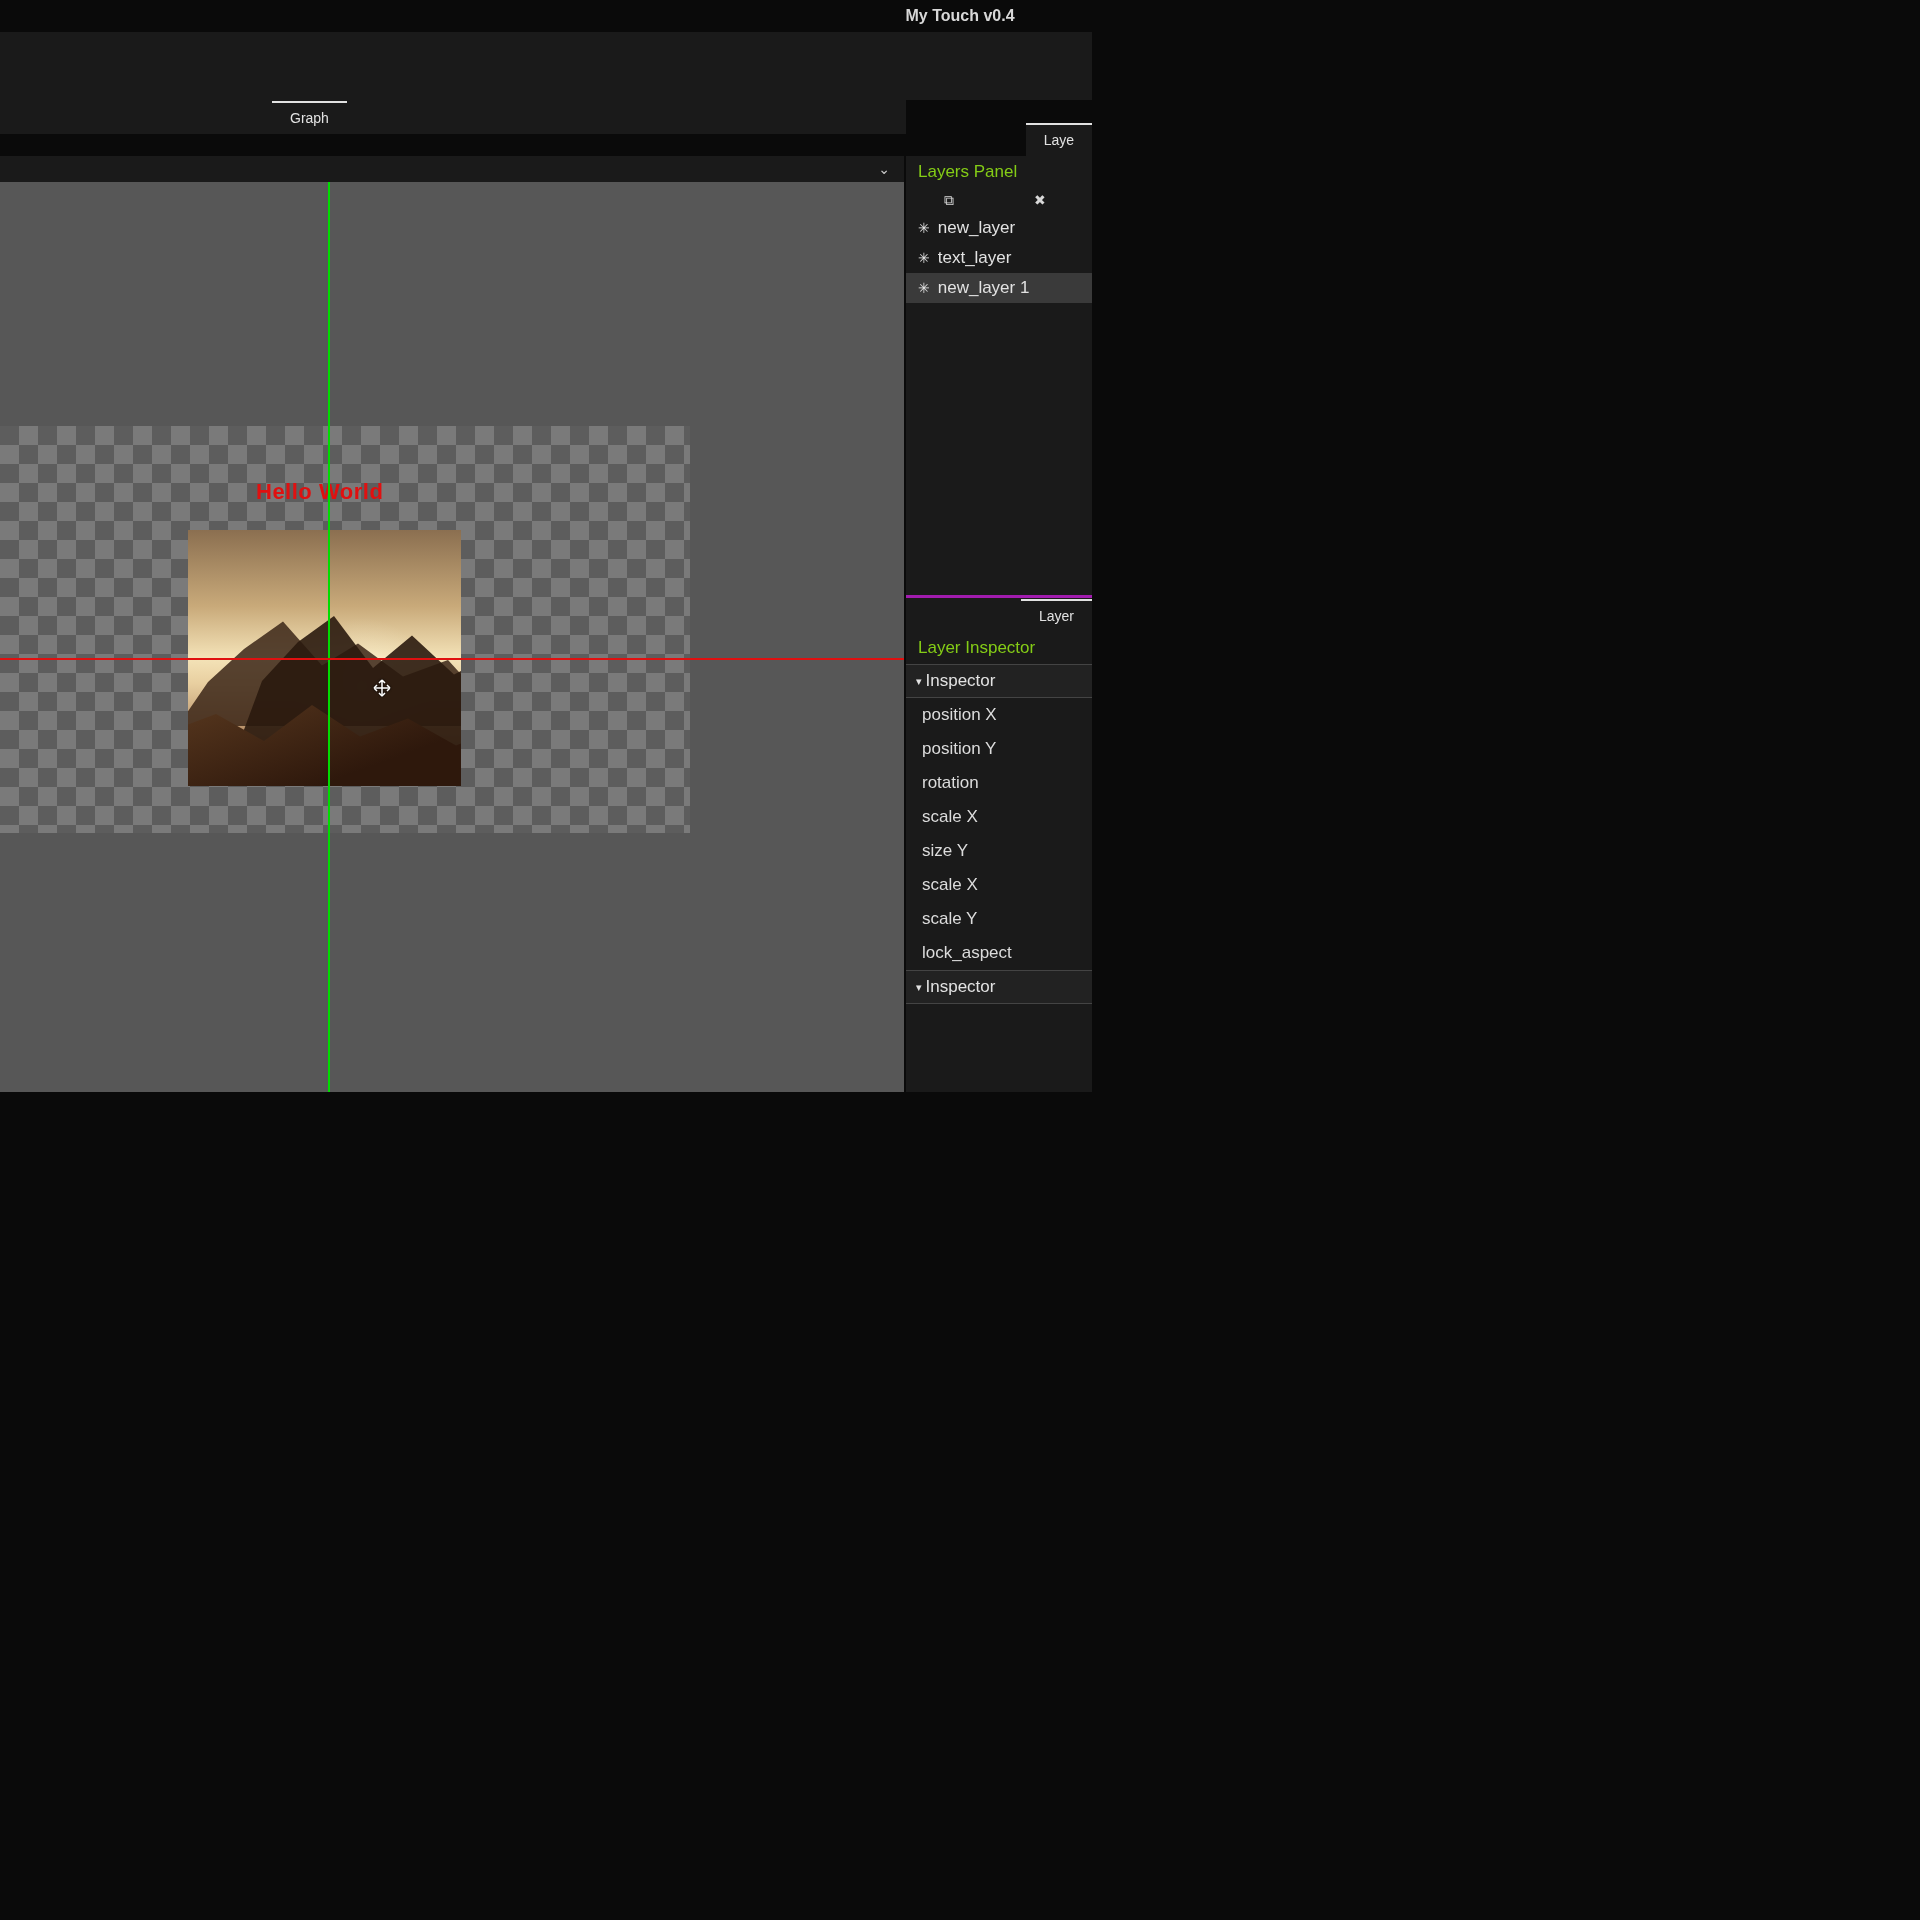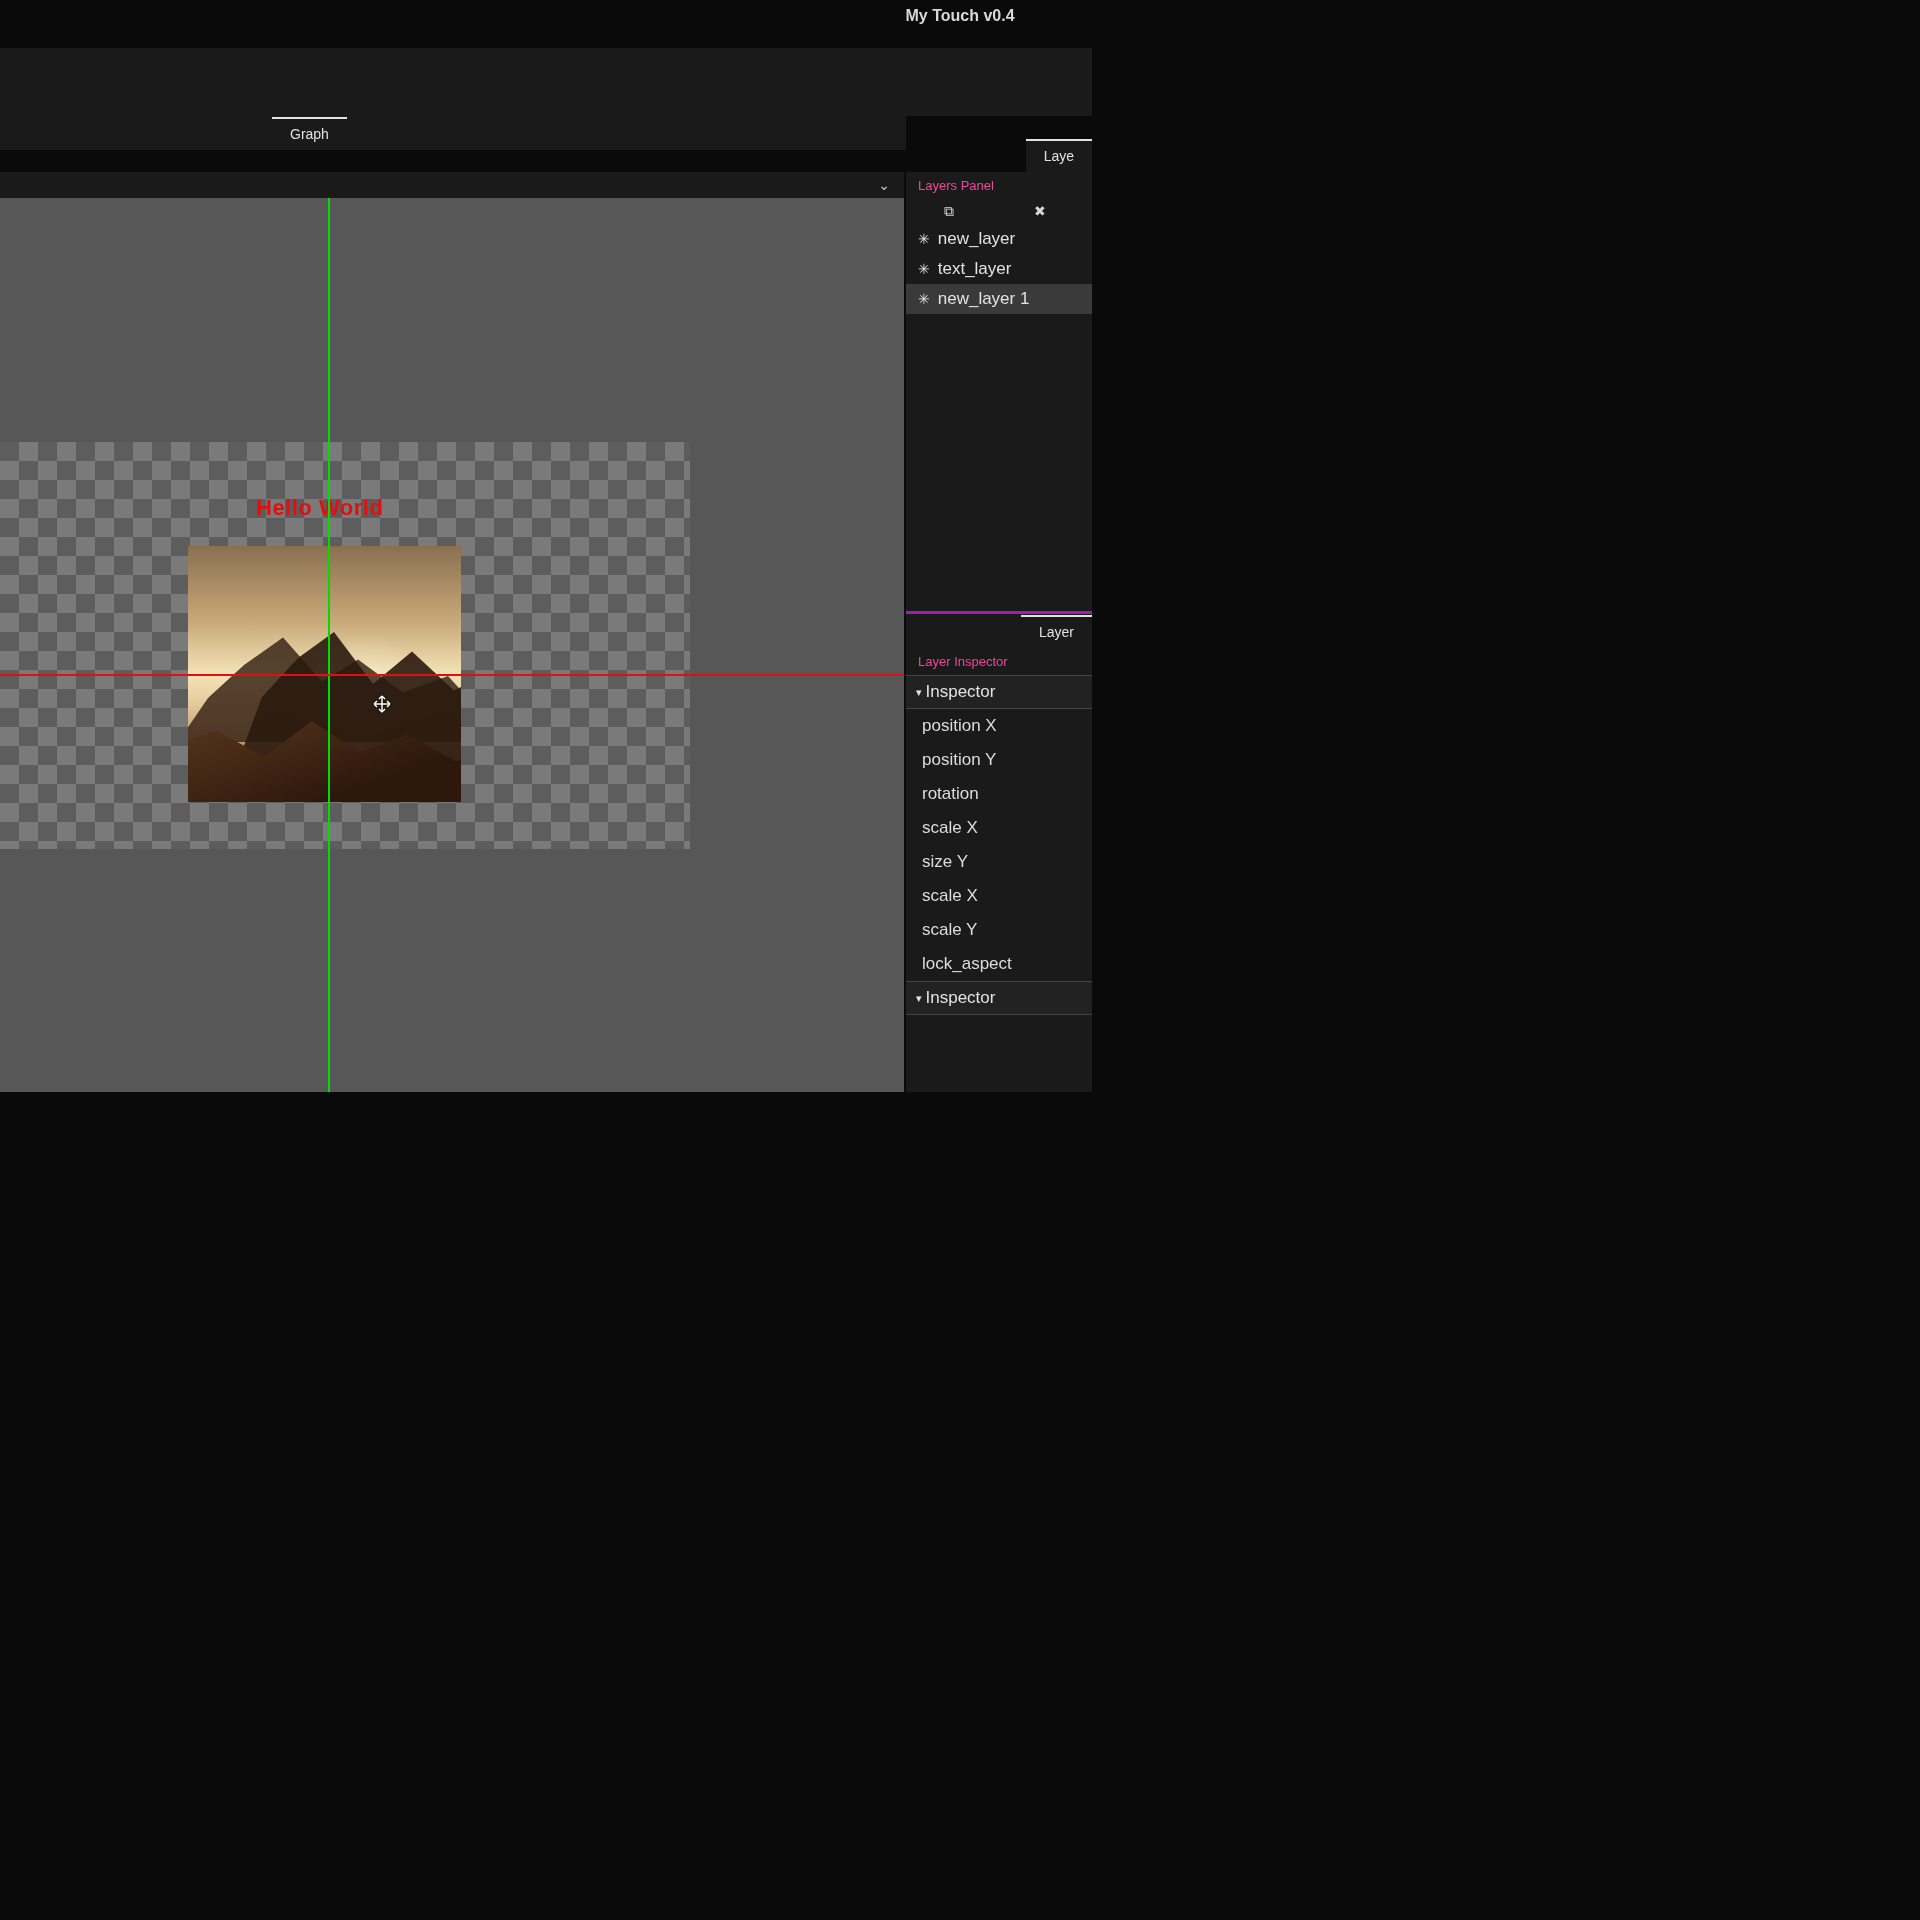--- a/index.html
+++ b/index.html
@@ -1,17 +1,17 @@
 <!DOCTYPE html>
 <html><head>
 <meta charset="utf-8">
 <style>
 * { box-sizing: border-box; margin: 0; padding: 0; font-family: -apple-system, BlinkMacSystemFont, "Segoe UI", sans-serif; }
 html, body { width: 1092px; height: 1092px; background: #0a0a0a; overflow: hidden; color: #d8d8d8; }
-.titlebar { height: 48px; background: #0a0a0a; display: flex; align-items: center; padding: 14px 12px; }
+.titlebar { height: 32px; background: #0a0a0a; display: flex; align-items: center; padding: 14px 12px; }
 .title-center { position: absolute; left: 50%; transform: translateX(-50%); font-size: 16px; font-weight: 600; color: #d8d8d8; top: 7px; pointer-events: none; }
 .header-band { height: 68px; background: #1a1a1a; }
 .tabbar { display: flex; align-items: flex-end; height: 34px; background: #1a1a1a; }
 .tab { padding: 7px 18px 8px; font-size: 14px; color: #e2e2e2; border-top: 2px solid transparent; cursor: pointer; }
 .tab.active { border-top: 2px solid #e2e2e2; background: #1a1a1a; }
 .left-tabs { padding-left: 272px; }
 .panel-tab-holder { display:flex; align-items:flex-end; justify-content:flex-end; height: 34px; padding-right: 0; overflow:hidden;margin-top:22px; }
 .content { display: flex; height: calc(100% - 134px); }
 .viewport-col { flex: 0 0 906px; display: flex; flex-direction: column; background: #1a1a1a; border-right: 2px solid #0a0a0a; }
 .viewport-toolbar { height: 26px; background: #1a1a1a; display: flex; justify-content: flex-end; align-items: center; padding-right: 14px; }
@@ -31,21 +31,21 @@
 .mtn1 { position:absolute; left:-10px; bottom:60px; width:300px; height:110px; background:#3b2617; clip-path: polygon(0% 100%,10% 60%,22% 30%,35% 5%,48% 45%,60% 25%,75% 55%,90% 40%,100% 70%,100% 100%); opacity:0.85; }
 .mtn2 { position:absolute; left:50px; bottom:40px; width:300px; height:130px; background:#2a190e; clip-path: polygon(0% 100%,8% 50%,20% 20%,32% 0%,45% 40%,58% 15%,72% 45%,85% 30%,100% 55%,100% 100%); opacity:0.9; }
 .dunes { position:absolute; left:-20px; bottom:0; width:320px; height:90px; background: linear-gradient(160deg,#5b3a20 0%,#2e180c 70%); clip-path: polygon(0% 40%,15% 20%,30% 50%,45% 10%,60% 45%,75% 25%,90% 55%,100% 40%,100% 100%,0% 100%); }
 .hello { position:absolute; left:256px; top:297px; font-size:22px; font-weight:700; color:#e01010; letter-spacing:0.5px; }
 .vguide { position:absolute; top:0; bottom:0; left:328px; width:2px; background:#00dd00; }
 .hguide { position:absolute; left:0; right:0; top:476px; height:2px; background:#e01010; }
 .move-cursor { position:absolute; left:371px; top:495px; color:#fff; font-size:18px; display:flex; align-items:center; justify-content:center; width:22px; height:22px; }
 .move-cursor svg { filter: drop-shadow(0 0 1px #000); }
 .sidebar { flex: 1; display:flex; flex-direction:column; background:#1a1a1a; }
 .sidebar-top { height: 439px; background:#1a1a1a; display:flex; flex-direction:column; }
-.panel-title { padding: 6px 12px 6px; font-size: 13px; color:#ec4899; }
+.panel-title { padding: 6px 12px 6px; font-size: 17px; color:#84cc16; }
 .layer-toolbar { display:flex; gap:80px; padding: 4px 8px 4px 38px; }
 .layer-toolbar .icn { cursor:pointer; font-size:14px; color:#d8d8d8; }
 .layer-list { display:flex; flex-direction:column; }
 .layer-row { display:flex; align-items:center; gap:8px; padding:5px 10px 5px 12px; font-size:17px; color:#e2e2e2; cursor:pointer; }
 .layer-row.selected { background:#3a3a3a; }
 .layer-row .star { font-size:14px; }
 .sidebar-bot { flex:1; background:#1a1a1a; border-top:3px solid #a21caf; display:flex; flex-direction:column; }
 .sidebar-bot-tabs { display:flex; align-items:flex-end; justify-content:flex-end; height:34px; overflow:hidden; }
 .insp-group-header { display:flex; align-items:center; gap:4px; padding:6px 10px; border:1px solid #444; border-left:none; border-right:none; font-size:17px; color:#e2e2e2; cursor:pointer; background:#222; }
 .insp-group-header .caret { font-size:11px; }

